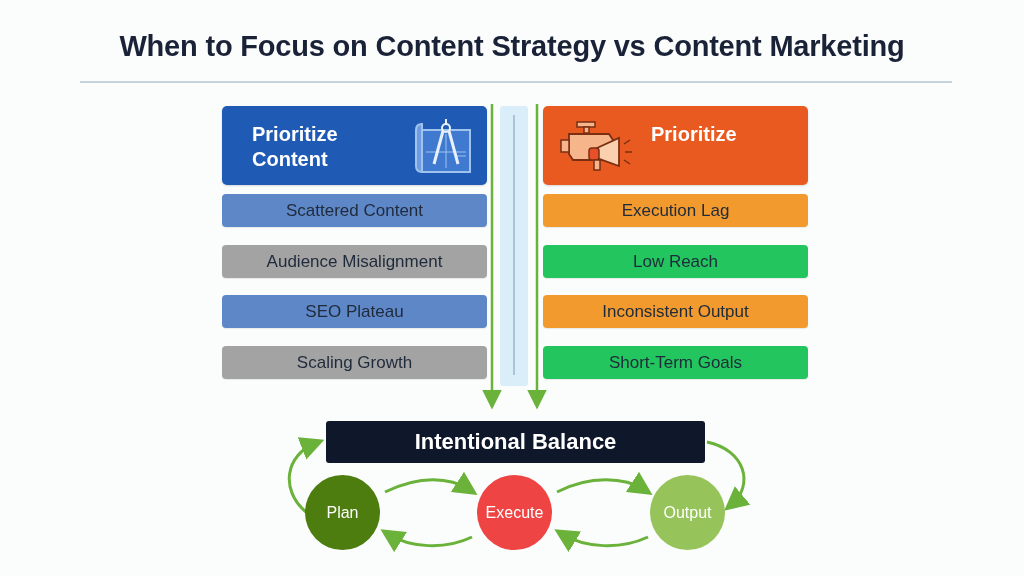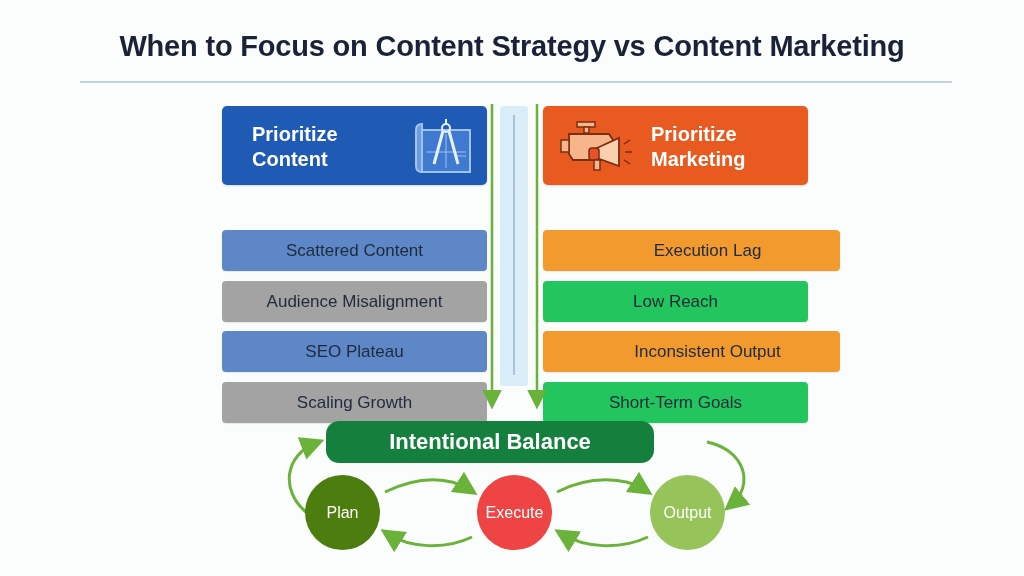--- a/index.html
+++ b/index.html
@@ -23,39 +23,38 @@
   .header-card.strategy { left:222px; background:#1f5bb5; }
   .header-card.marketing { left:543px; background:#e85a20; }
   .header-card .label { position:absolute; top:16px; }
   .header-card.strategy .label { left:30px; }
   .header-card.marketing .label { left:108px; }
   .header-card .icon { position:absolute; top:10px; }
   .header-card.strategy .icon { left:190px; }
   .header-card.marketing .icon { left:14px; }
 
   .item {
-    position:absolute; width:265px; height:41px; border-radius:4px;
+    position:absolute; width:265px; height:33px; border-radius:4px;
     display:flex; align-items:center; justify-content:center;
     font-size:17px; color:#1f2a3a;
     box-shadow:0 1px 1px rgba(0,0,0,0.08);
-    margin-top:36px;
   }
   .col-left .item { left:222px; }
   .col-right .item { left:543px; }
   .blue-dark { background:#5e87c8; }
   .blue-light { background:#a3a3a3; }
-  .orange-dark { background:#f29a2e;padding-left:32px; }
+  .orange-dark { background:#f29a2e; }
   .orange-light { background:#22c55e; }
 
   .center-panel { position:absolute; left:500px; top:106px; width:28px; height:280px; background:#daeefa; border-radius:3px; }
   .center-line { position:absolute; left:513px; top:115px; width:2px; height:260px; background:#a9c3d8; }
 
   .balance {
-    position:absolute; left:326px; top:421px; width:328px; height:42px;
-    background:#15803d; border-radius:13px; color:#fff; font-weight:bold; font-size:22px;
+    position:absolute; left:326px; top:421px; width:379px; height:42px;
+    background:#0f172a; border-radius:3px; color:#fff; font-weight:bold; font-size:22px;
     display:flex; align-items:center; justify-content:center;
   }
   .node {
     position:absolute; width:75px; height:75px; border-radius:50%;
     display:flex; align-items:center; justify-content:center; color:#fff; font-size:16px;
   }
   .node.plan { left:305px; top:475px; background:#4d7c0f; }
   .node.execute { left:477px; top:475px; background:#ef4444; }
   .node.learn { left:650px; top:475px; background:#96c45a; }
   svg.overlay { position:absolute; left:0; top:0; pointer-events:none; }
@@ -106,21 +105,20 @@
         <path d="M40 32 L62 22 L62 50 L40 42 Z" fill="#fbd0ae" stroke="#7a2e12" stroke-width="1.8"></path>
         <rect x="32" y="32" width="10" height="12" rx="3" fill="#e8502a" stroke="#7a2e12" stroke-width="1.5"></rect>
         <rect x="37" y="44" width="6" height="10" fill="#f6b58a" stroke="#7a2e12" stroke-width="1.5"></rect>
         <line x1="67" y1="28" x2="73" y2="24" stroke="#7a2e12" stroke-width="1.5"></line>
         <line x1="68" y1="36" x2="75" y2="36" stroke="#7a2e12" stroke-width="1.5"></line>
         <line x1="67" y1="44" x2="73" y2="48" stroke="#7a2e12" stroke-width="1.5"></line>
       </svg>
     </span>
     <div class="label">
       <div>Prioritize</div>
-      <div>Marketing</div>
     </div>
   </div>
   <div class="item orange-dark" style="top:194px">Execution Lag</div>
   <div class="item orange-light" style="top:245px">Low Reach</div>
   <div class="item orange-dark" style="top:295px">Inconsistent Output</div>
   <div class="item orange-light" style="top:346px">Short-Term Goals</div>
 </div>
 
 <svg class="overlay" width="1024" height="576" viewBox="0 0 1024 576">
   <defs>

